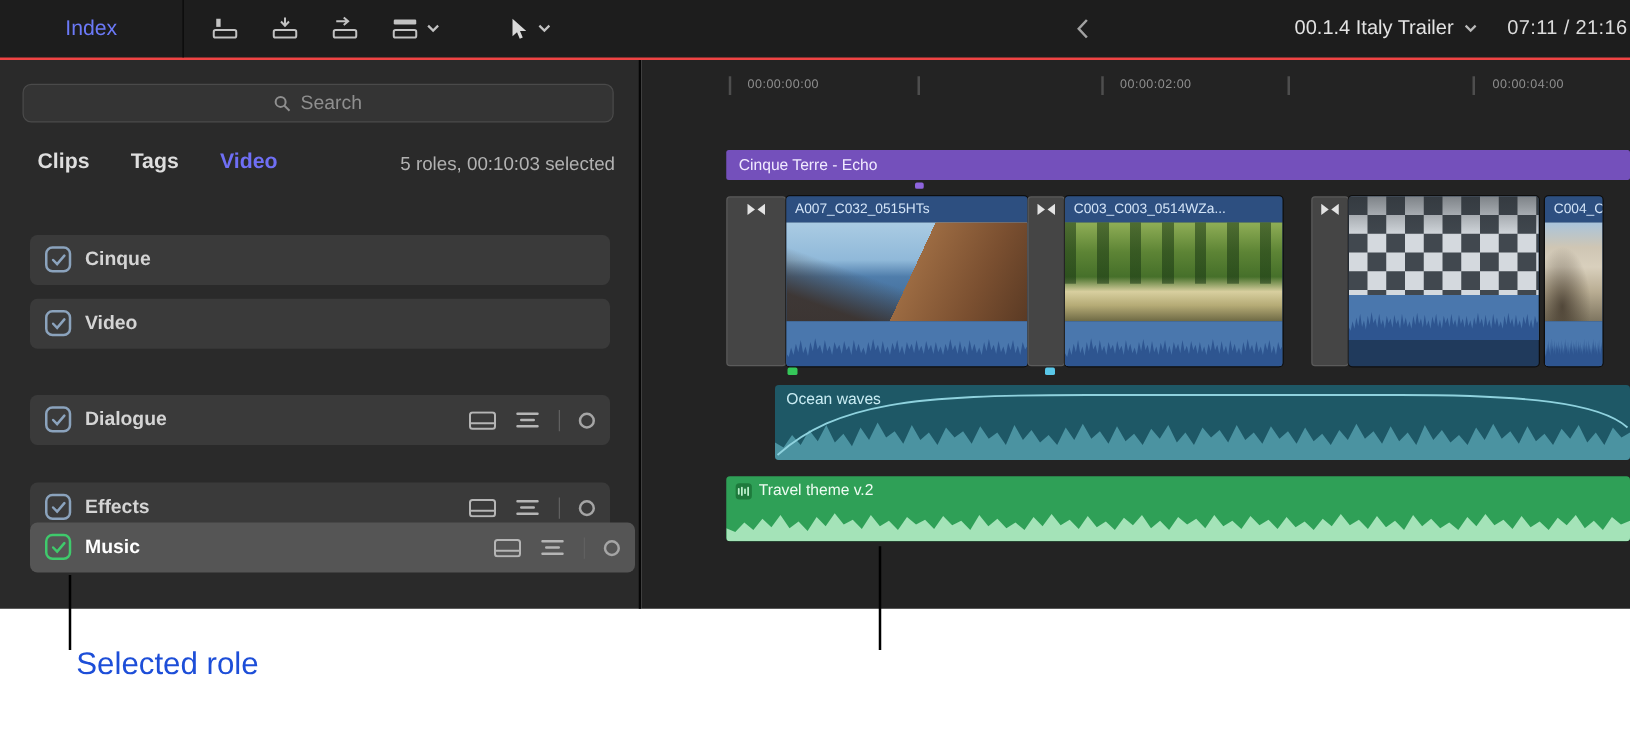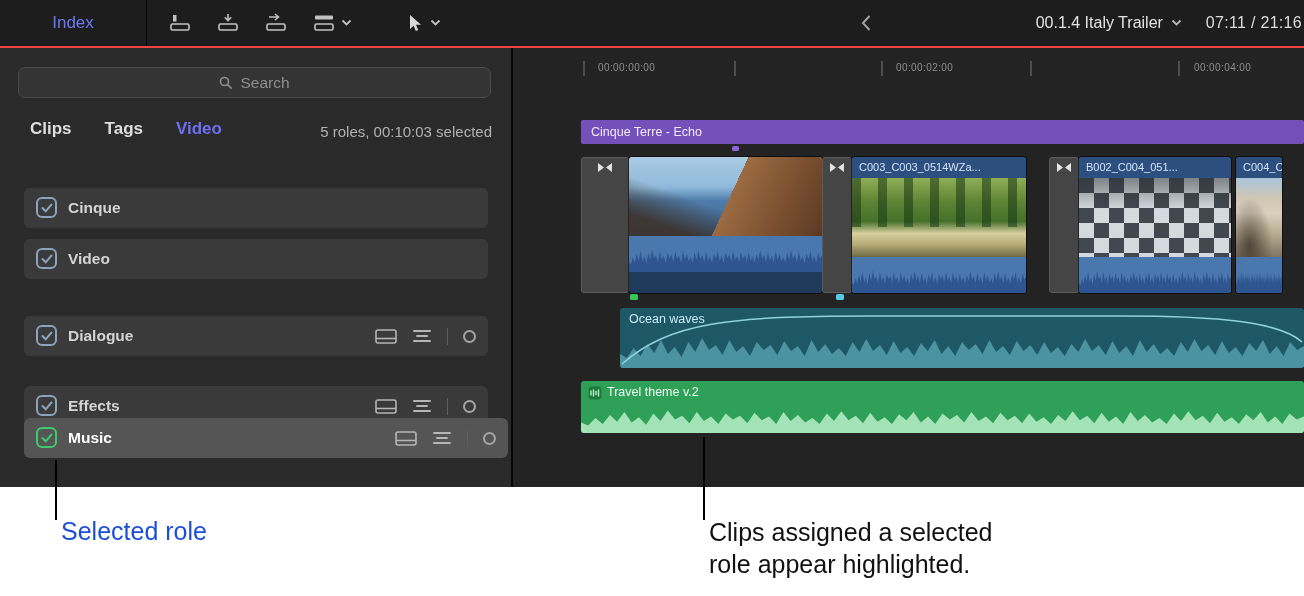--- a/index.html
+++ b/index.html
@@ -291,20 +291,21 @@
     <span class="pmark"></span>
 
     <div class="trans" style="left:68px; width:48px">
       <svg class="bowtie" width="16" height="9" viewBox="0 0 16 9">
         <path d="M1,0 L7,4.5 L1,9 Z" fill="#e3e3e3"></path>
           <path d="M15,0 L9,4.5 L15,9 Z" fill="#e3e3e3"></path>
       </svg>
     </div>
 
     <div class="vclip" style="left:116px; width:193px">
+      <div class="vhead">A007_C032_0515HTs</div>
       <div class="vthumb t1"></div>
       <div class="vaudio">
         <svg class="wave" viewBox="0 0 200 40" preserveAspectRatio="none">
             <use href="#wf"></use>
           </svg>
       </div>
     </div>
 
     <div class="trans" style="left:309px; width:30px">
       <svg class="bowtie" width="16" height="9" viewBox="0 0 16 9">
@@ -324,21 +325,20 @@
     </div>
 
     <div class="trans" style="left:536px; width:30px">
       <svg class="bowtie" width="16" height="9" viewBox="0 0 16 9">
         <path d="M1,0 L7,4.5 L1,9 Z" fill="#e3e3e3"></path>
           <path d="M15,0 L9,4.5 L15,9 Z" fill="#e3e3e3"></path>
       </svg>
     </div>
 
     <div class="vclip" style="left:566px; width:152px">
-      <div class="vhead">B002_C004_051...</div>
       <div class="vthumb t3"></div>
       <div class="vaudio">
         <svg class="wave" viewBox="0 0 200 40" preserveAspectRatio="none">
             <use href="#wf"></use>
           </svg>
       </div>
     </div>
 
     <div class="vclip" style="left:723px; width:46px">
       <div class="vhead">C004_C0</div>
@@ -371,18 +371,14 @@
         <rect x="0.5" y="0.5" width="13" height="13" rx="3" fill="#1e7a3c"></rect>
         <path d="M3,9 L3,5 M5.5,10 L5.5,4 M8,8.5 L8,5.5 M10.5,10 L10.5,4" stroke="#bdf0cd" stroke-width="1.4" stroke-linecap="round"></path>
       </svg>
       <span class="gname">Travel theme v.2</span>
     </div>
   </div>
 
   <div class="line-l"></div>
   <div class="line-r"></div>
   <div class="cap-l">Selected role</div>
-  <div class="cap-r">
-    <div>Clips assigned a selected</div>
-    <div>role appear highlighted.</div>
-  </div>
 
 </div>
 
 </body></html>

